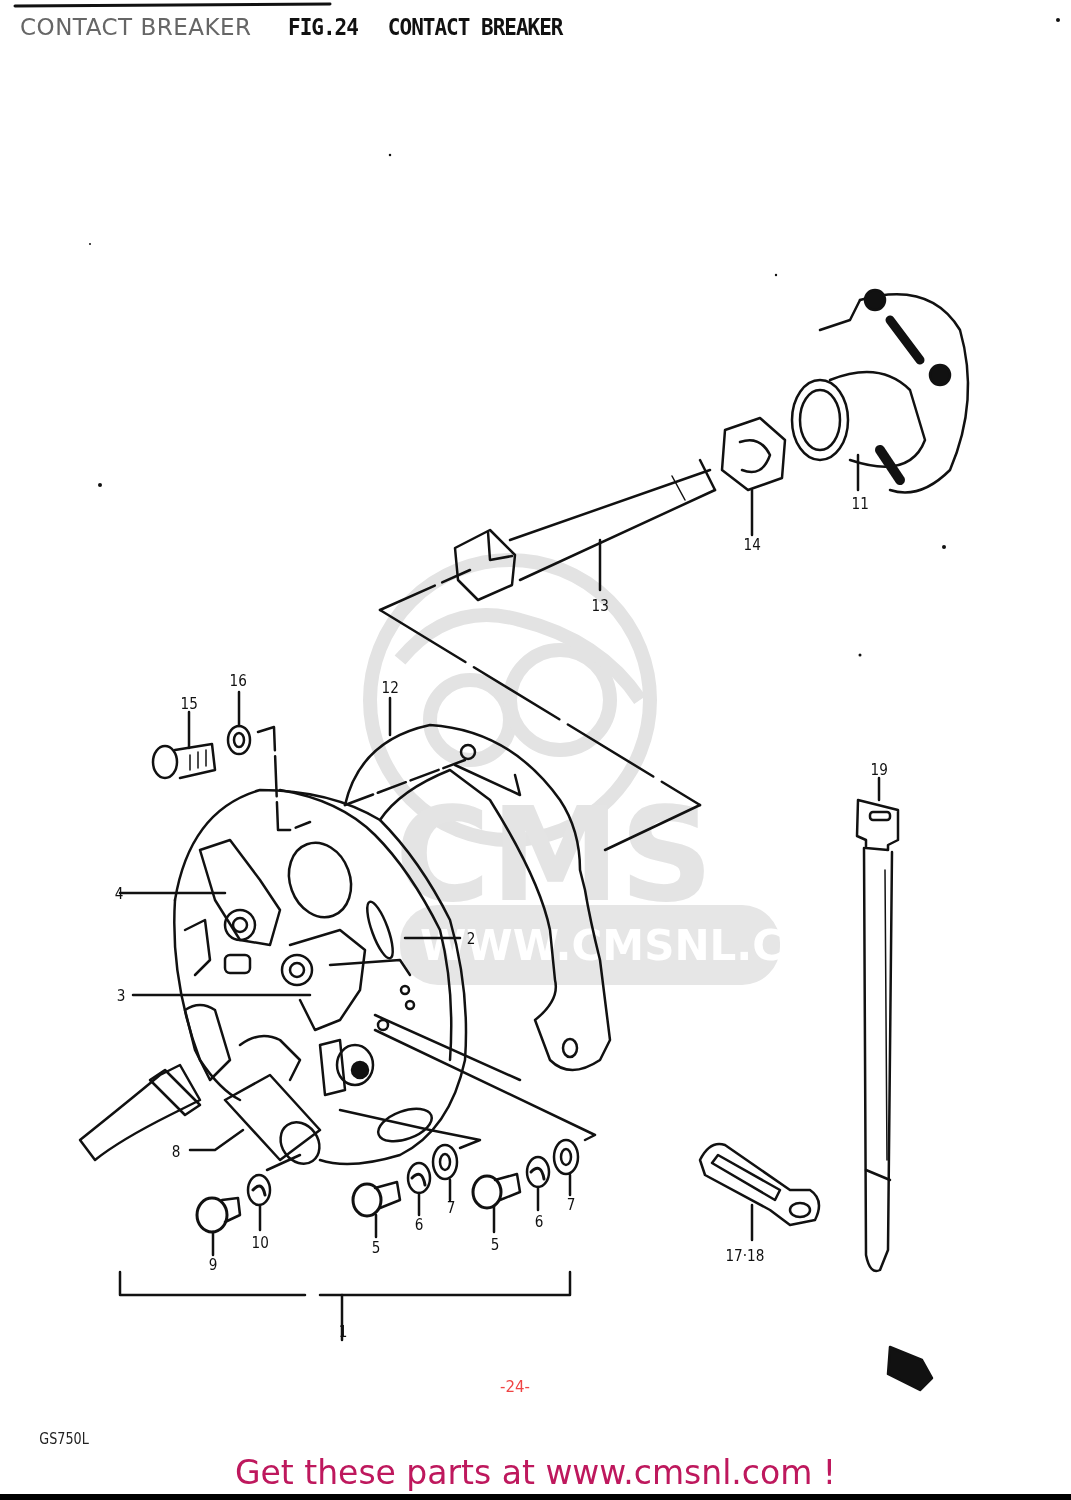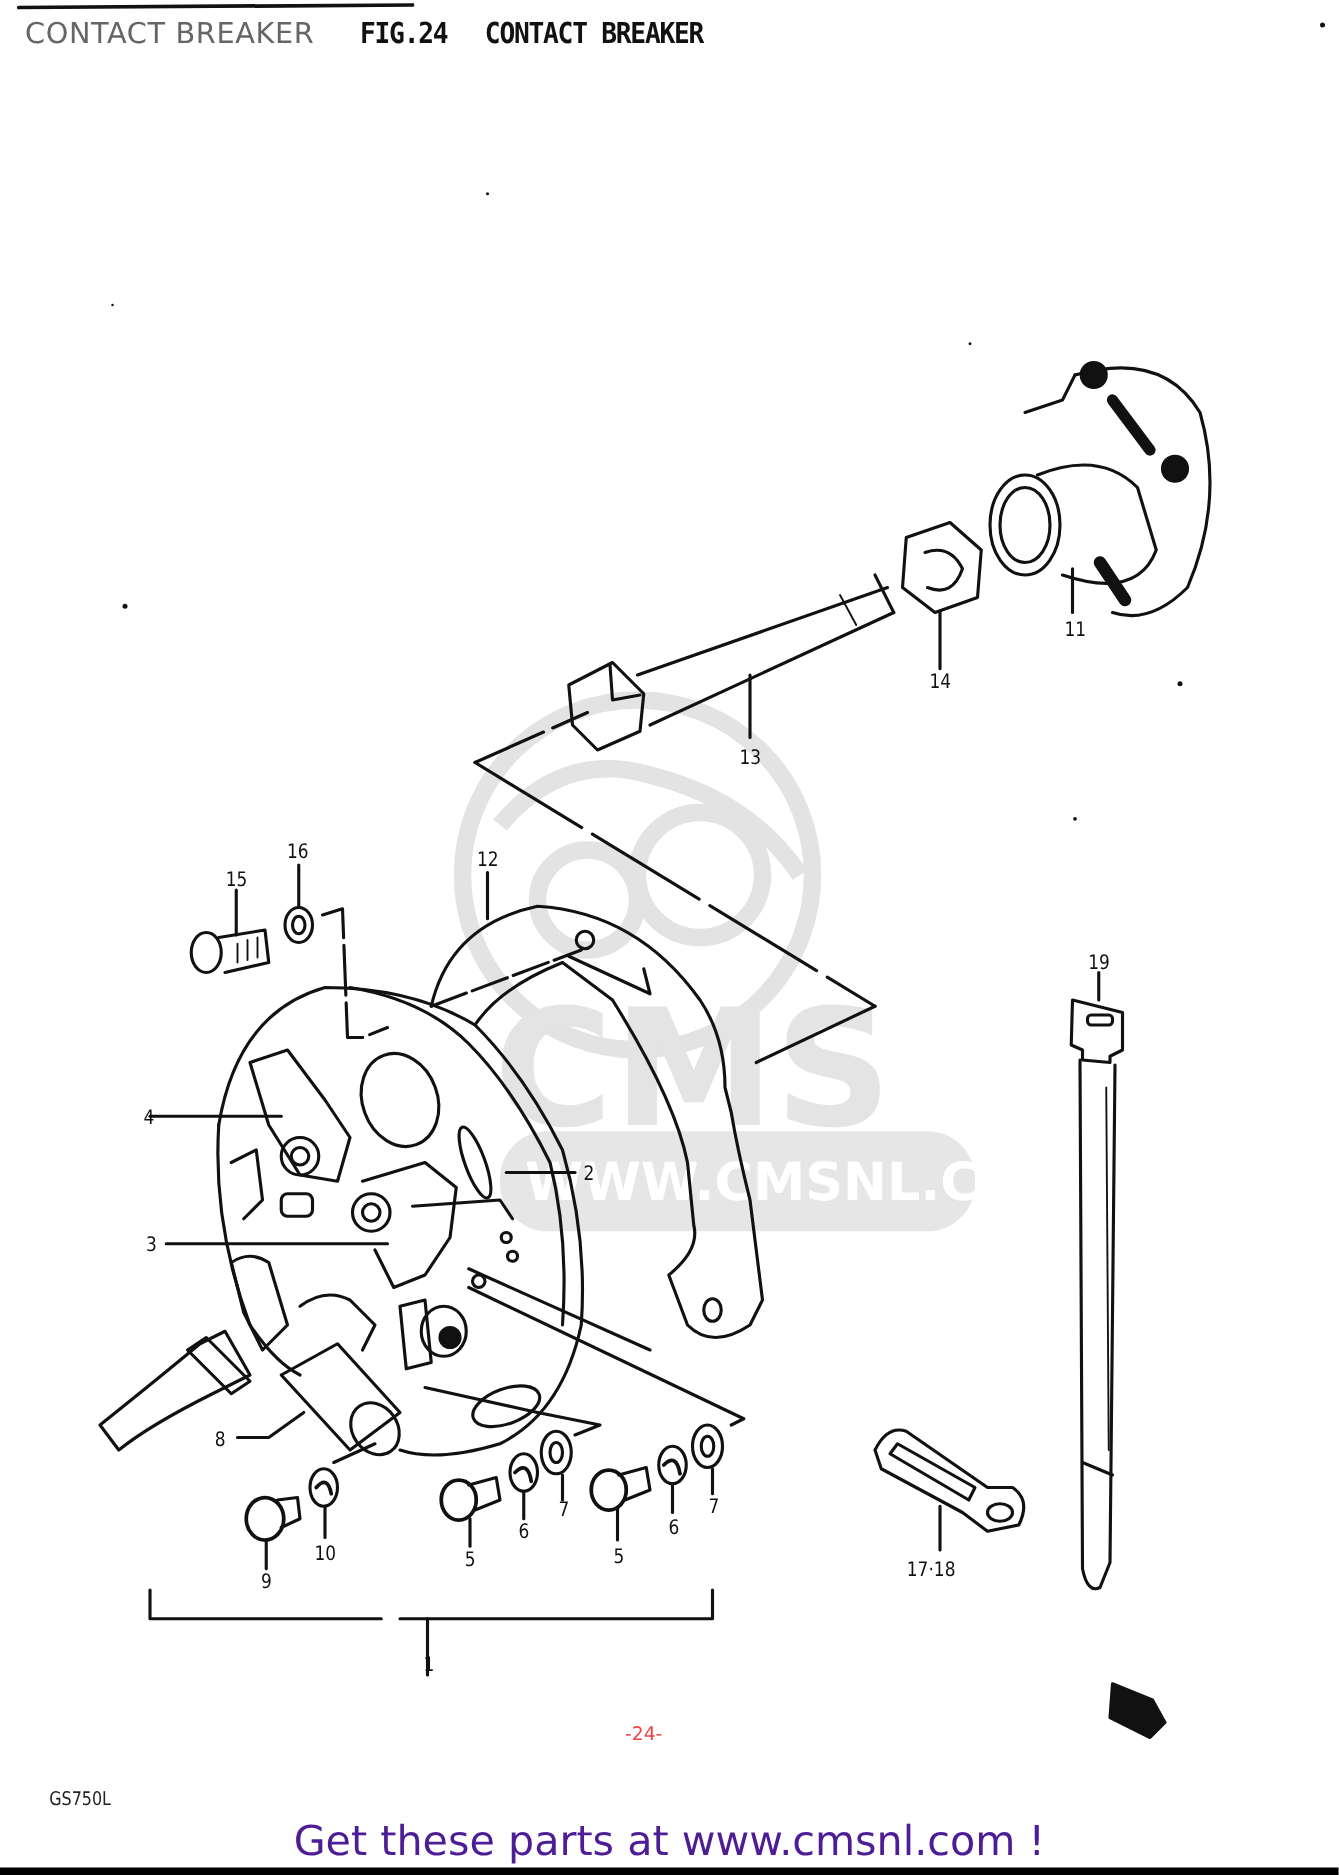--- a/index.html
+++ b/index.html
@@ -4,21 +4,21 @@
 <style>
   html,body{margin:0;padding:0;background:#fff;}
   body{width:1071px;height:1500px;position:relative;overflow:hidden;font-family:"DejaVu Sans",sans-serif;}
   .page{position:absolute;left:0;top:0;width:1071px;height:1500px;}
   .overlay-title{position:absolute;left:20px;top:14px;font-family:"DejaVu Sans",sans-serif;font-size:23px;color:#666;letter-spacing:0.5px;}
   .fig-title{position:absolute;left:288px;top:15px;font-family:"DejaVu Sans Mono",monospace;font-weight:bold;font-size:21px;color:#111;letter-spacing:-1px;transform:scaleY(1.1);}
   .fig-title span{margin-right:30px;}
   .lbl{position:absolute;font-family:"DejaVu Sans",sans-serif;font-size:16px;color:#111;transform:scaleX(0.85);}
   .footer-model{position:absolute;left:35px;top:1430px;font-family:"DejaVu Sans",sans-serif;font-size:15px;color:#222;transform:scaleX(0.85);}
   .footer-page{position:absolute;left:500px;top:1378px;font-family:"DejaVu Sans",sans-serif;font-size:15px;color:#ef4444;}
-  .promo{position:absolute;left:0;width:1071px;top:1453px;text-align:center;font-family:"DejaVu Sans",sans-serif;font-size:33px;color:#4c1d95;}
+  .promo{position:absolute;left:0;width:1071px;top:1453px;text-align:center;font-family:"DejaVu Sans",sans-serif;font-size:33px;color:#be185d;}
   .bottom-bar{position:absolute;left:0;top:1494px;width:1071px;height:6px;background:#000;}
   .watermark{position:absolute;left:0;top:0;}
   svg{position:absolute;left:0;top:0;}
 </style>
 </head>
 <body>
 
 <div class="page">
 
   <svg class="watermark" width="1071" height="1500">

